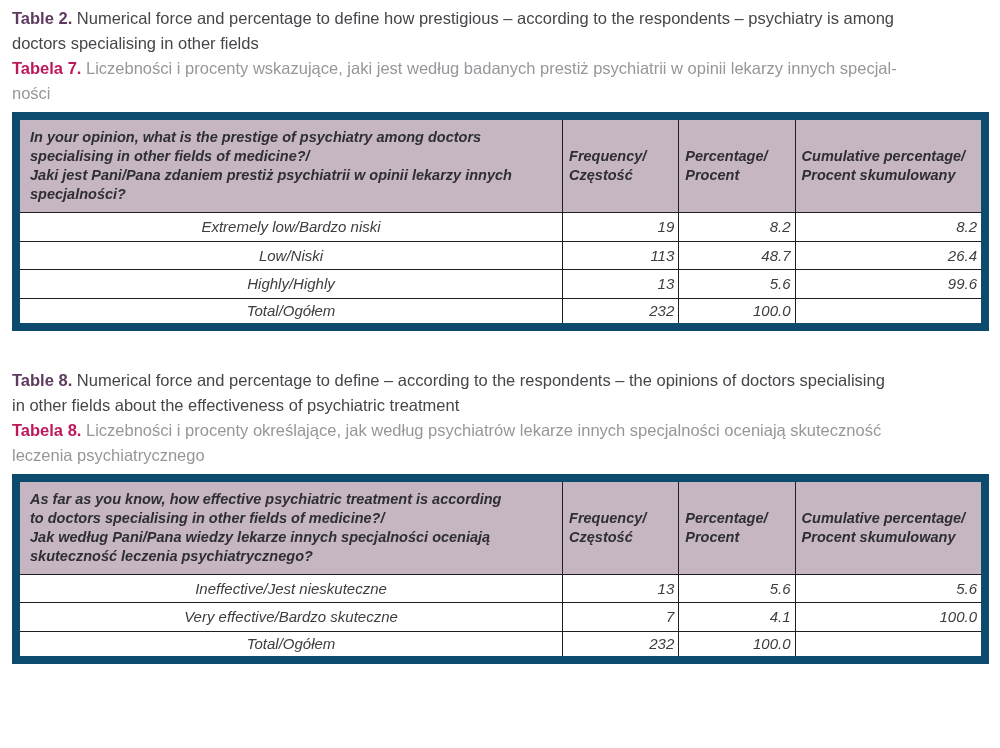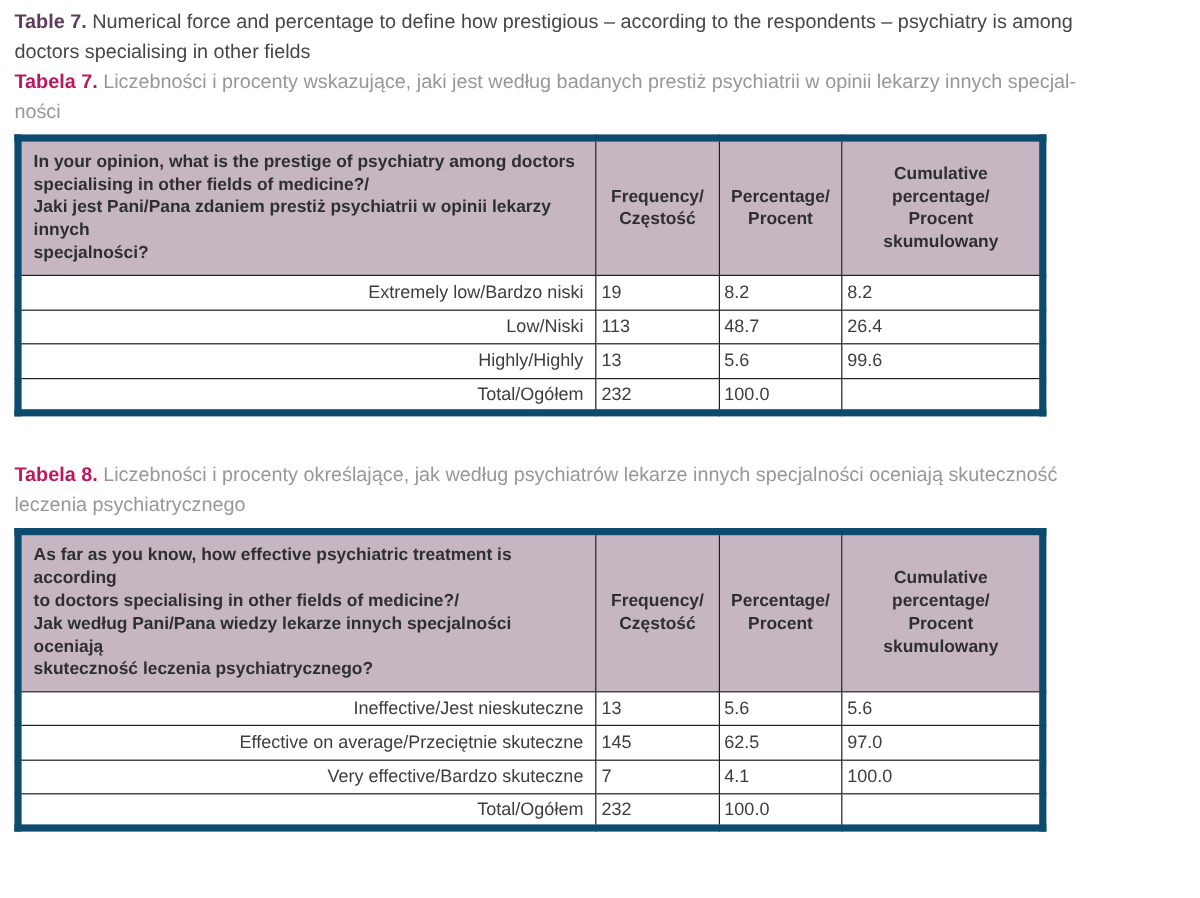--- a/index.html
+++ b/index.html
@@ -24,67 +24,68 @@
     color: #46464a;
   }
   .cap-text { white-space: pre-line; }
   .cap-label { font-weight: bold; }
   .cap-label.purple { color: #5d3a5e; }
   .caption-pl { color: #97979b; }
   .caption-pl .cap-label { color: #be185d; }
   
   table.data-table {
     border-collapse: collapse;
-    width: 860px;
+    width: 977px;
     margin-top: 6px;
-    border: 6px solid #0c4a6e;
+    border: 8px solid #0c4a6e;
     table-layout: fixed;
+    font-style: italic;
   }
   table.data-table th,
   table.data-table td {
     border: 1.4px solid #1f1f23;
     color: #3d3d41;
   }
   table.data-table th {
     background: #c5b6c1;
     font-weight: bold;
     font-size: 14.5px;
     line-height: 19px;
     color: #2e2e33;
     white-space: pre-line;
-    text-align: center;
+    text-align: left;
     vertical-align: middle;
     padding: 6px 6px;
   }
   table.data-table th.q {
     text-align: left;
     padding: 8px 10px;
     height: 90px;
   }
   table.data-table td {
     font-size: 15px;
     height: 28.5px;
     padding: 2px 10px;
-    text-align: right;
+    text-align: center;
     vertical-align: middle;
   }
   table.data-table td.num {
-    text-align: left;
+    text-align: right;
     padding: 2px 4px;
   }
   .tbl8-gap { margin-top: 37px; }
 </style>
 </head>
 <body>
 
 <div class="page">
 
   <section>
     <p class="caption caption-en">
-      <span class="cap-label purple">Table 7.</span>
+      <span class="cap-label purple">Table 2.</span>
       <span class="cap-text">Numerical force and percentage to define how prestigious – according to the respondents – psychiatry is among
 doctors specialising in other fields</span>
     </p>
     <p class="caption caption-pl">
       <span class="cap-label">Tabela 7.</span>
       <span class="cap-text">Liczebności i procenty wskazujące, jaki jest według badanych prestiż psychiatrii w opinii lekarzy innych specjal-
 ności</span>
     </p>
 
     <table class="data-table">
@@ -131,20 +132,25 @@
           <td>Total/Ogółem</td>
           <td class="num">232</td>
           <td class="num">100.0</td>
           <td class="num"></td>
         </tr>
       </tbody>
     </table>
   </section>
 
   <section class="tbl8-gap">
+    <p class="caption caption-en">
+      <span class="cap-label purple">Table 8.</span>
+      <span class="cap-text">Numerical force and percentage to define – according to the respondents – the opinions of doctors specialising
+in other fields about the effectiveness of psychiatric treatment</span>
+    </p>
     <p class="caption caption-pl">
       <span class="cap-label">Tabela 8.</span>
       <span class="cap-text">Liczebności i procenty określające, jak według psychiatrów lekarze innych specjalności oceniają skuteczność
 leczenia psychiatrycznego</span>
     </p>
 
     <table class="data-table">
       <colgroup>
         <col style="width:56.4%">
           <col style="width:12%">
@@ -166,26 +172,20 @@
         </tr>
       </thead>
       <tbody>
         <tr>
           <td>Ineffective/Jest nieskuteczne</td>
           <td class="num">13</td>
           <td class="num">5.6</td>
           <td class="num">5.6</td>
         </tr>
         <tr>
-          <td>Effective on average/Przeciętnie skuteczne</td>
-          <td class="num">145</td>
-          <td class="num">62.5</td>
-          <td class="num">97.0</td>
-        </tr>
-        <tr>
           <td>Very effective/Bardzo skuteczne</td>
           <td class="num">7</td>
           <td class="num">4.1</td>
           <td class="num">100.0</td>
         </tr>
         <tr>
           <td>Total/Ogółem</td>
           <td class="num">232</td>
           <td class="num">100.0</td>
           <td class="num"></td>

